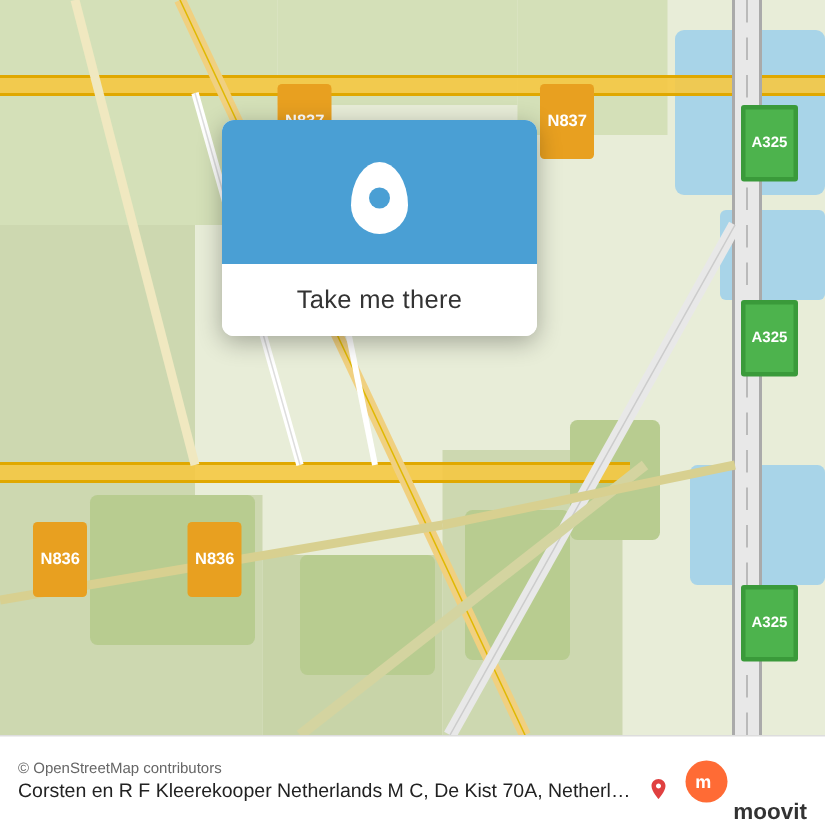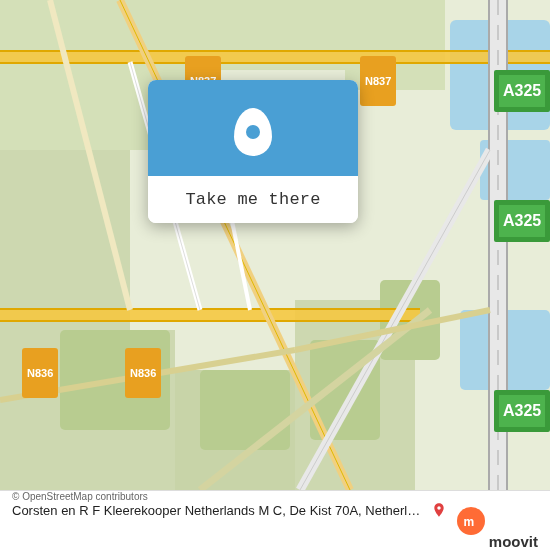--- a/index.html
+++ b/index.html
@@ -82,30 +82,30 @@
       width: 100%;
       padding: 14px 0;
       background: #fff;
       border: none;
       cursor: pointer;
       font-size: 17px;
       font-weight: 500;
       color: #333;
       text-align: center;
       letter-spacing: 0.2px;
-      font-family: Liberation Mono, monospace;
     }
 
     
     #bottom-bar {
       width: 550px;
       height: 60px;
       background: #fff;
       border-top: 1px solid #ddd;
       display: flex;
+      align-items: center;
       padding: 0 12px;
       gap: 10px;
       position: relative;
     }
 
     .osm-credit {
       font-size: 10px;
       color: #666;
       white-space: nowrap;
     }
@@ -153,27 +153,27 @@
       color: #fff;
       background: #e8a020;
       border-radius: 3px;
       padding: 19px 5px;
       z-index: 5;
       margin-top: 48px;
     }
 
     .highway-label {
       position: absolute;
-      font-size: 16px;
+      font-size: 10px;
       font-weight: bold;
       color: #333;
       background: #fff;
-      border: 5px solid #4d7c0f;
+      border: 3px solid #4d7c0f;
       border-radius: 2px;
-      padding: 7px 4px;
+      padding: 17px 4px;
       z-index: 5;
     }
 
     
     .map-svg {
       position: absolute;
       top: 0; left: 0;
       width: 100%;
       height: 100%;
     }

